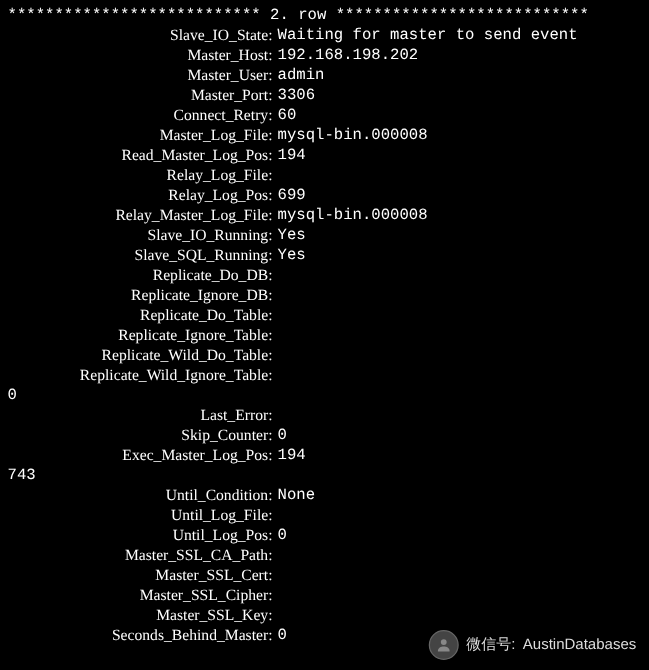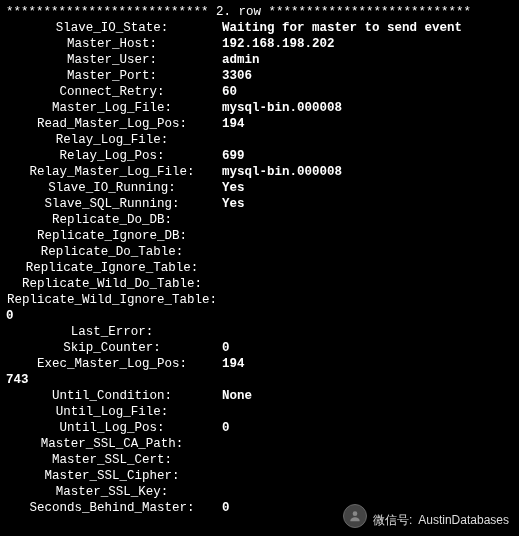--- a/index.html
+++ b/index.html
@@ -18,34 +18,34 @@
 }
 .header-row {
   white-space: pre;
   letter-spacing: 0;
 }
 .row {
   display: flex;
 }
 .label {
   width: 212px;
-  text-align: center;
+  text-align: right;
   padding-right: 4px;
   white-space: pre;
+  font-family: Liberation Serif, serif;
 }
 .value {
   white-space: pre;
-  font-weight: bold;
 }
 .footer {
   position: absolute;
   bottom: 8px;
   right: 10px;
   display: flex;
-  align-items: flex-end;
+  align-items: center;
   gap: 6px;
   color: #ddd;
   font-family: Arial, sans-serif;
   font-size: 12px;
 }
 .avatar {
   width: 22px;
   height: 22px;
   border-radius: 50%;
   background: #444;

